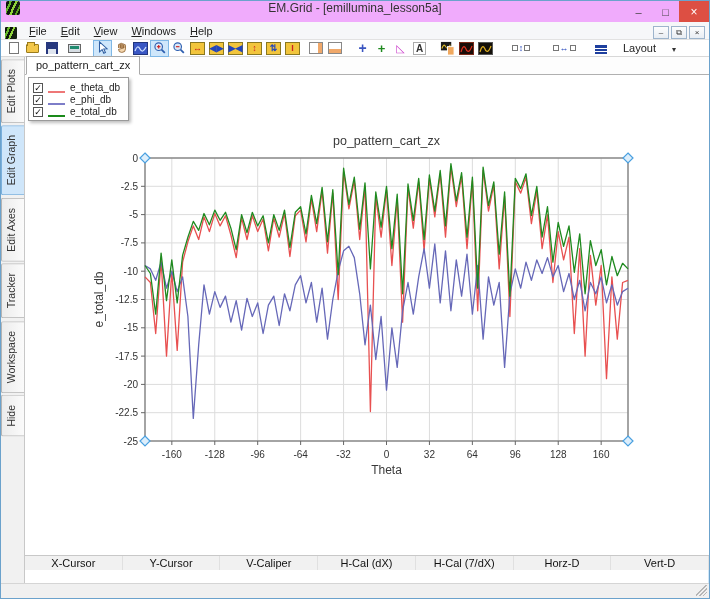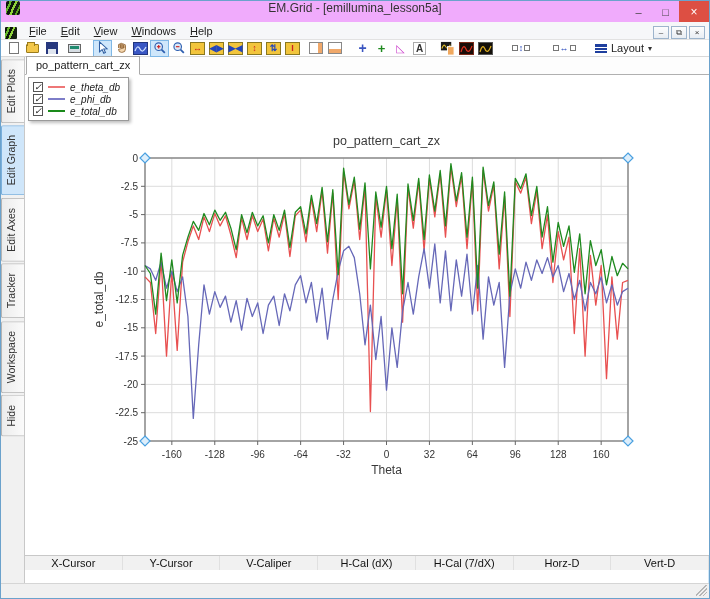--- a/index.html
+++ b/index.html
@@ -43,42 +43,42 @@
   .wtile { width:14px; height:12px; background:#fff; border:1px solid #888; position:relative; }
   .wtile.vbar::after { content:""; position:absolute; right:0; top:0; bottom:0; width:4px; background:#f0a86a; }
   .wtile.hbar::after { content:""; position:absolute; left:0; right:0; bottom:0; height:4px; background:#f0a86a; }
   .i-cross { color:#3a55c0; font-size:14px; font-weight:bold; line-height:1; }
   .i-axes { color:#1f8a1f; font-size:13px; font-weight:bold; line-height:1; }
   .i-angle { color:#cc44cc; font-size:11px; line-height:1; }
   .i-text { width:13px; height:13px; border:1px solid #aaa; font-size:10px; font-weight:bold; color:#333; display:flex; align-items:center; justify-content:center; }
   .sqpair { display:flex; align-items:center; gap:1px; }
   .sq { width:6px; height:6px; border:1px solid #777; background:#fff; }
   .sqarrow { color:#2244bb; font-size:9px; font-weight:bold; line-height:1; }
-  .layout-btn { display:flex; align-items:center; gap:4px; padding:0 5px; font-size:11px; color:#222; }
+  .layout-btn { display:flex; align-items:flex-end; gap:16px; padding:0 5px; font-size:11px; color:#222; }
   .i-layout { width:12px; height:9px; background:linear-gradient(#1e3f9e 0 30%,#fff 30% 40%,#1e3f9e 40% 65%,#fff 65% 75%,#1e3f9e 75%); }
   .dd-arrow { font-size:8px; color:#333; }
 
   
   .content { flex:1 1 auto; display:flex; min-height:0; }
   .tabstrip { width:24px; background:#f1f1f1; border-right:1px solid #c8c8c8; display:flex; flex-direction:column; padding-top:2px; }
   .side-tab { writing-mode:vertical-rl; transform:rotate(180deg); font-size:10.5px; color:#333; background:linear-gradient(90deg,#fbfbfb,#ececec); border:1px solid #b4b4b4; border-left:none; border-radius:0 2px 2px 0; padding:9px 3px; margin-bottom:2px; text-align:center; }
   .side-tab.active { background:#cfe6fa; border-color:#7ab0dd; }
 
   .main { flex:1 1 auto; display:flex; flex-direction:column; min-width:0; }
   .doc-tabbar { height:18px; border-bottom:1px solid #b0b0b0; display:flex; align-items:flex-end; padding-left:1px; background:#fdfdfd; flex:0 0 auto; }
   .doc-tab { position:relative; top:1px; background:#fff; border:1px solid #a9a9a9; border-bottom:1px solid #fff; font-size:11px; color:#222; padding:2px 9px 3px; z-index:2; }
 
   .graph-panel { flex:1 1 auto; position:relative; background:#fff; overflow:hidden; }
   #chart-svg { position:absolute; left:0; top:0; }
   .tick { font:10px "Liberation Sans",sans-serif; fill:#333; }
   .ctitle { font:12.5px "Liberation Sans",sans-serif; fill:#3a3a3a; }
   .alabel { font:12px "Liberation Sans",sans-serif; fill:#3a3a3a; }
 
   .legend { position:absolute; left:3px; top:2px; background:#fff; border:1px solid #9a9a9a; box-shadow:2px 2px 3px rgba(0,0,0,.25); padding:3px 8px 3px 4px; z-index:5; }
-  .legend-row { display:flex; align-items:center; gap:5px; height:12px;font-style:italic; }
+  .legend-row { display:flex; align-items:flex-end; gap:5px; height:12px; }
   .legend-cb { width:10px; height:10px; border:1px solid #555; background:#fff; font-size:9px; line-height:9px; text-align:center; color:#111; }
   .legend-cb::after { content:"✓"; }
   .legend-swatch { width:17px; height:2px; }
   .legend-label { font-size:10px; color:#222; }
 
   
   .status-table { flex:0 0 auto; height:28px; border-top:1px solid #c8c8c8; font-size:11px; color:#111; }
   .st-row { display:grid; grid-template-columns:repeat(7,1fr); height:14px; }
   .st-head { background:#f1f1f1; }
   .st-head .st-cell { border-right:1px solid #e0e0e0; }

